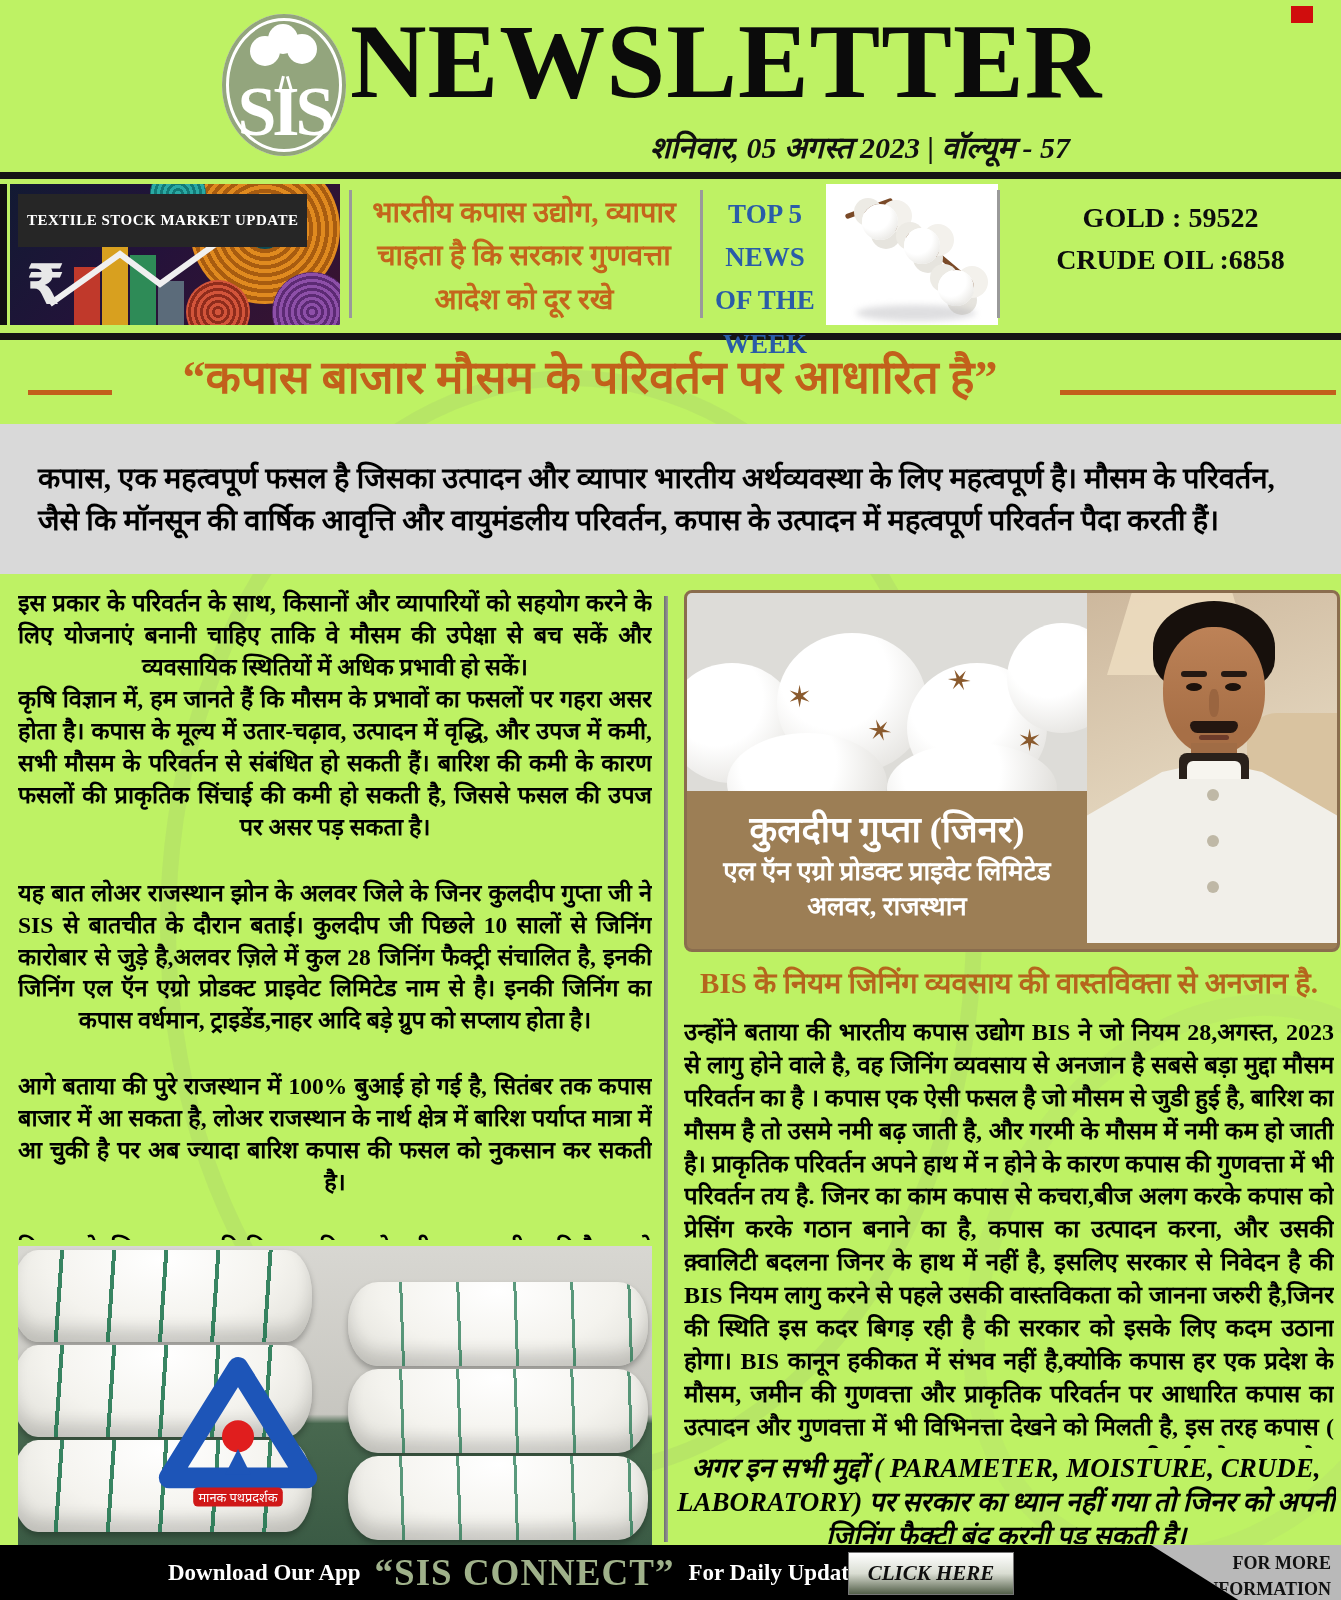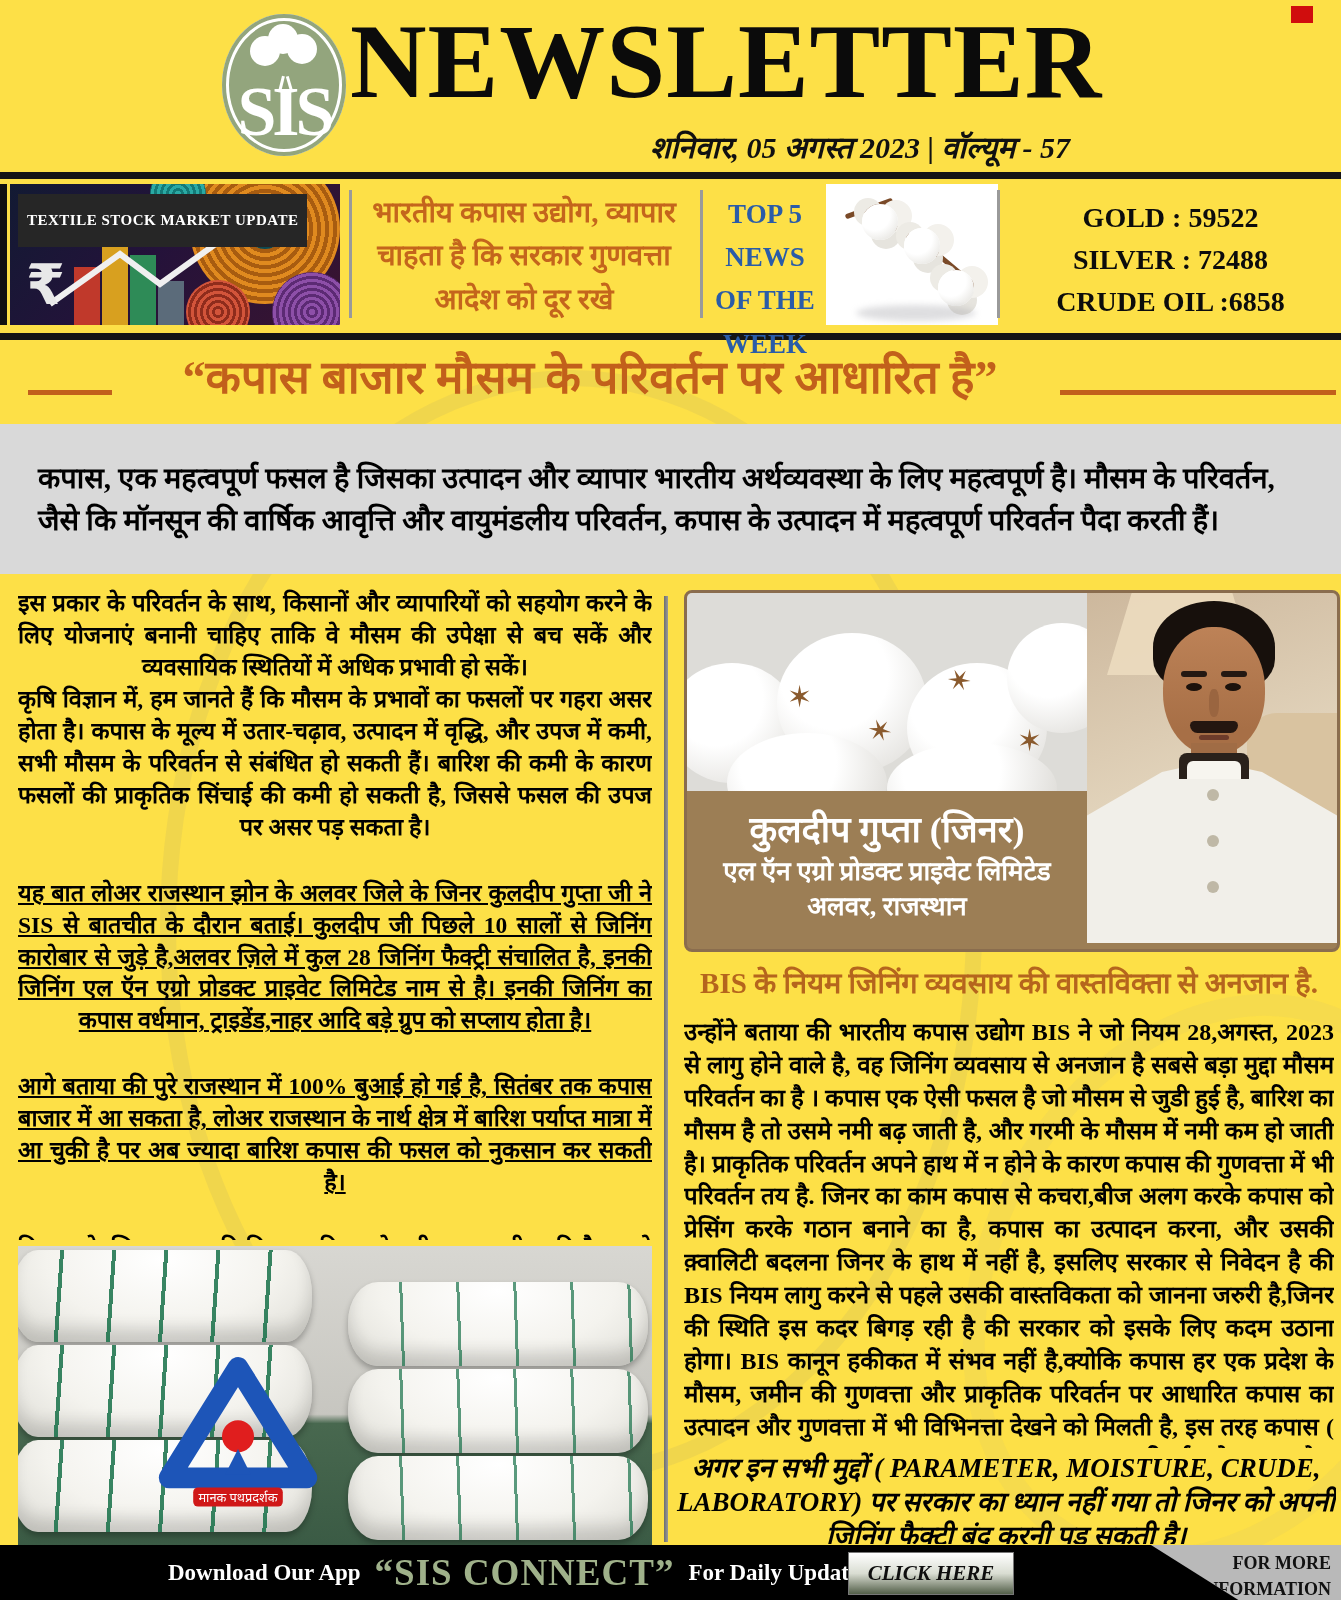--- a/index.html
+++ b/index.html
@@ -1,16 +1,16 @@
 <!DOCTYPE html>
 <html><head>
 <meta charset="utf-8">
 <style>
   html,body{margin:0;padding:0;background:#fff;}
-  .page{position:relative;width:1341px;height:1600px;background:#fde047;overflow:hidden;
+  .page{position:relative;width:1341px;height:1600px;background:#bef264;overflow:hidden;
         font-family:"Liberation Serif","DejaVu Sans",serif;color:#000;}
 
   
   .watermark{position:absolute;left:160px;top:370px;width:790px;height:1080px;
              border:16px solid rgba(130,130,130,0.10);border-radius:50%;}
   .watermark-swirl{position:absolute;left:980px;top:980px;width:420px;height:560px;
              border:22px solid rgba(150,150,150,0.07);border-radius:50%;transform:rotate(28deg);}
 
   
   .logo{position:absolute;left:222px;top:14px;width:124px;height:142px;background:#93a57d;
@@ -93,21 +93,21 @@
 
   
   .lead{position:absolute;left:0;top:424px;width:1341px;height:150px;background:#d9d9d9;
         display:flex;align-items:center;justify-content:center;}
   .lead p{margin:12px;padding:0 26px;font-size:29px;line-height:1.45;font-weight:bold;}
 
   
   .leftcol{position:absolute;left:18px;top:588px;width:634px;height:652px;overflow:hidden;
            font-size:23.5px;line-height:1.36;font-weight:bold;}
   .leftcol p{margin:0;text-align:justify;text-align-last:center;}
-  .leftcol p.gap{margin-top:34px;text-decoration:underline;}
+  .leftcol p.gap{margin-top:34px;}
 
   .colrule{position:absolute;left:664px;top:596px;width:4px;height:946px;
            background:linear-gradient(90deg,#6e6e6e,#9a9a9a);}
 
   .figure{position:absolute;left:684px;top:590px;width:650px;height:356px;border:3px solid #8a6d4e;
           border-radius:8px;overflow:hidden;background:#9c7e55;}
   .fig-cotton{position:absolute;left:0;top:0;width:400px;height:198px;background:#dddcd8;overflow:hidden;}
   .blob{position:absolute;border-radius:50%;background:radial-gradient(circle at 38% 30%,#ffffff 40%,#d9d7d2 100%);}
   .blob.b1{left:-20px;top:70px;width:130px;height:120px;}
   .blob.b2{left:90px;top:40px;width:150px;height:140px;}
@@ -247,21 +247,20 @@
     <div class="boll c1"></div>
       <div class="boll c2"></div>
       <div class="boll c3"></div>
     <div class="boll-shadow"></div>
   </div>
 
   <div class="vdiv v3"></div>
 
   <div class="prices">
     <div>GOLD : 59522</div>
-    <div>SILVER : 72488</div>
     <div>CRUDE OIL :6858</div>
   </div>
 
   <div class="headline-rule left"></div>
   <div class="headline">“कपास बाजार मौसम के परिवर्तन पर आधारित है”</div>
   <div class="headline-rule right"></div>
 
   <div class="lead">
     <p>कपास, एक महत्वपूर्ण फसल है जिसका उत्पादन और व्यापार भारतीय अर्थव्यवस्था के लिए महत्वपूर्ण है। मौसम के परिवर्तन, जैसे कि मॉनसून की वार्षिक आवृत्ति और वायुमंडलीय परिवर्तन, कपास के उत्पादन में महत्वपूर्ण परिवर्तन पैदा करती हैं।</p>
   </div>

